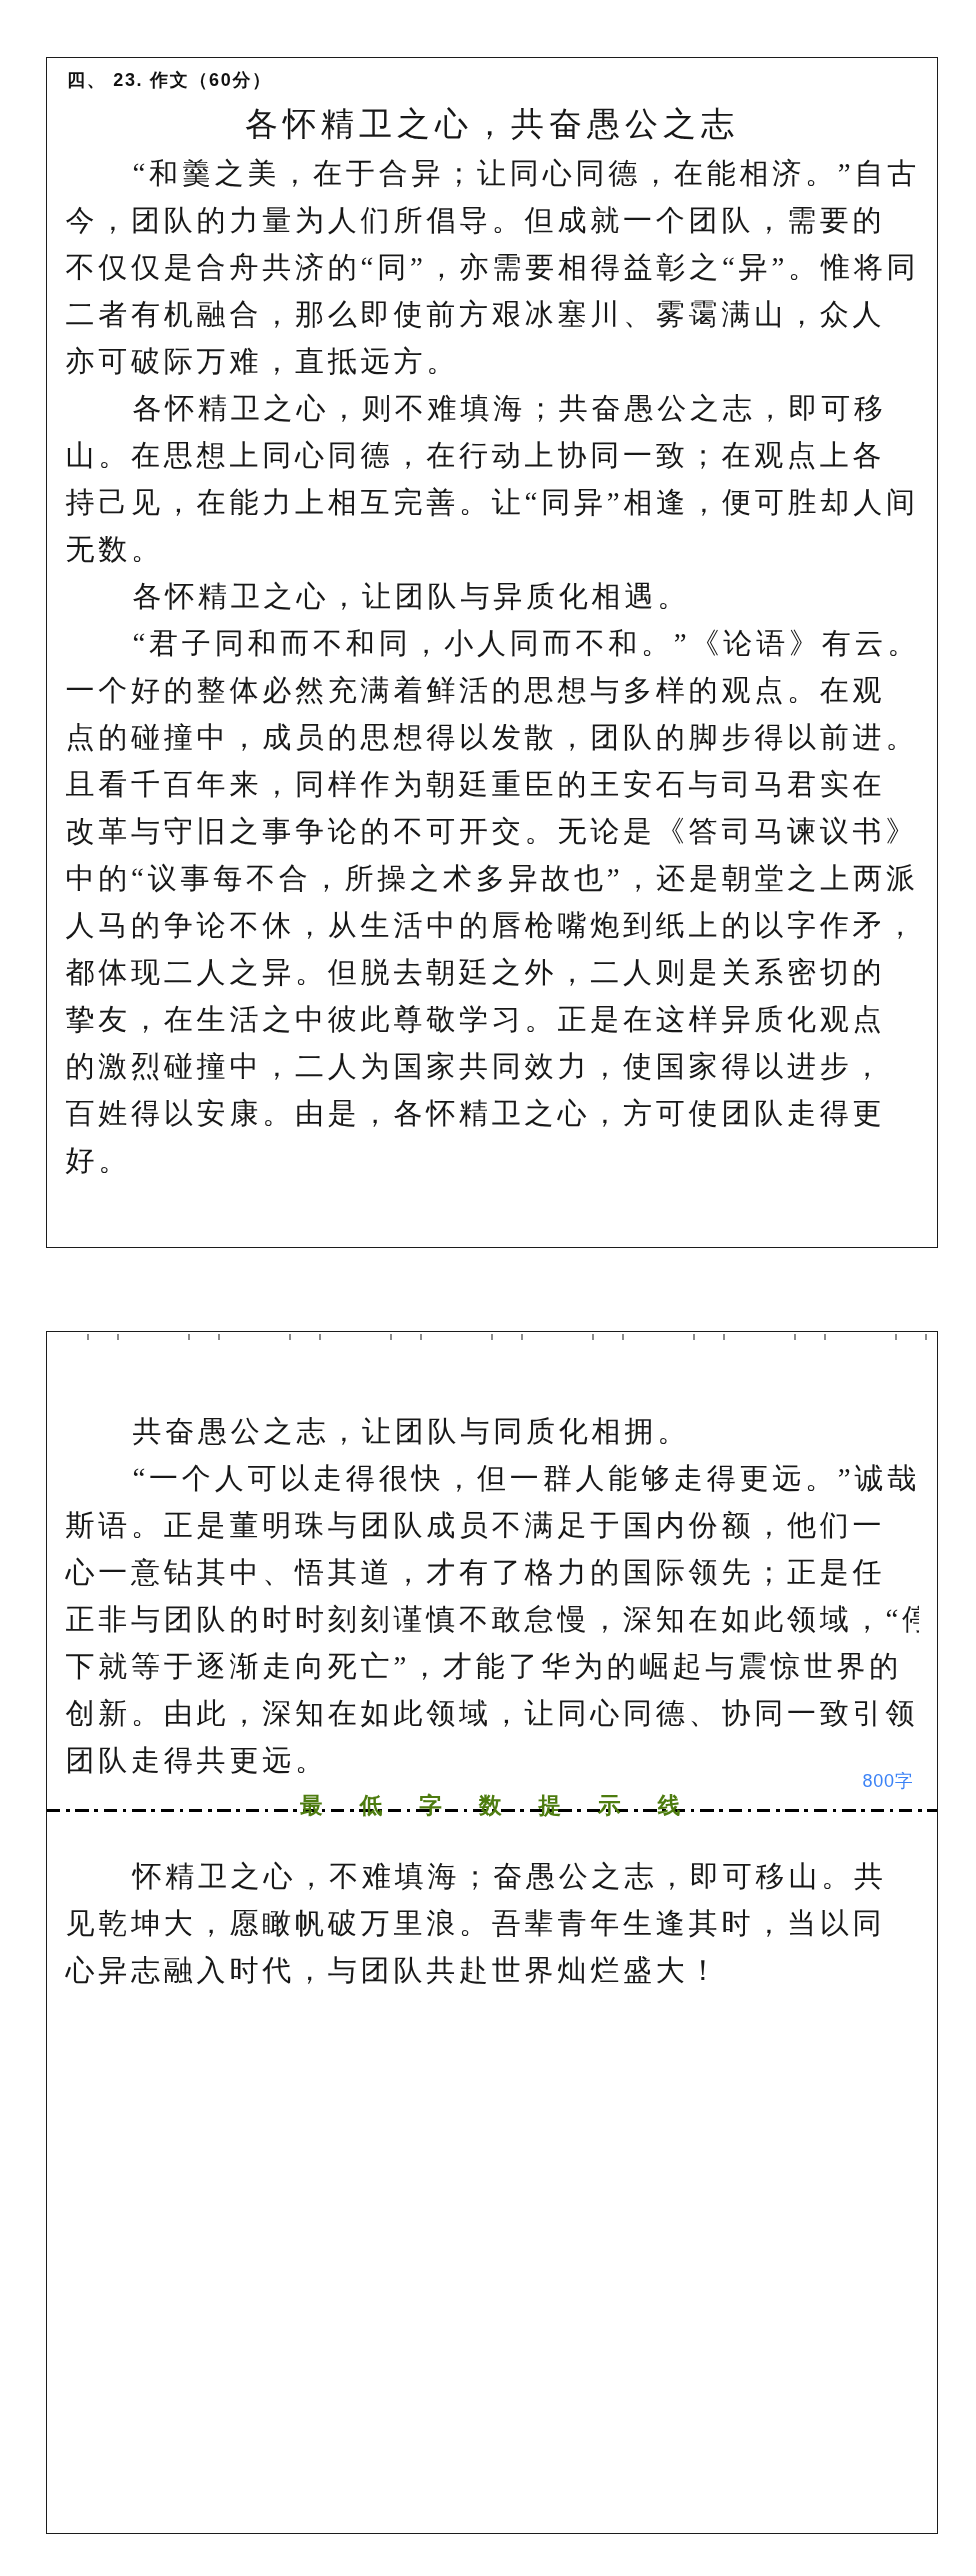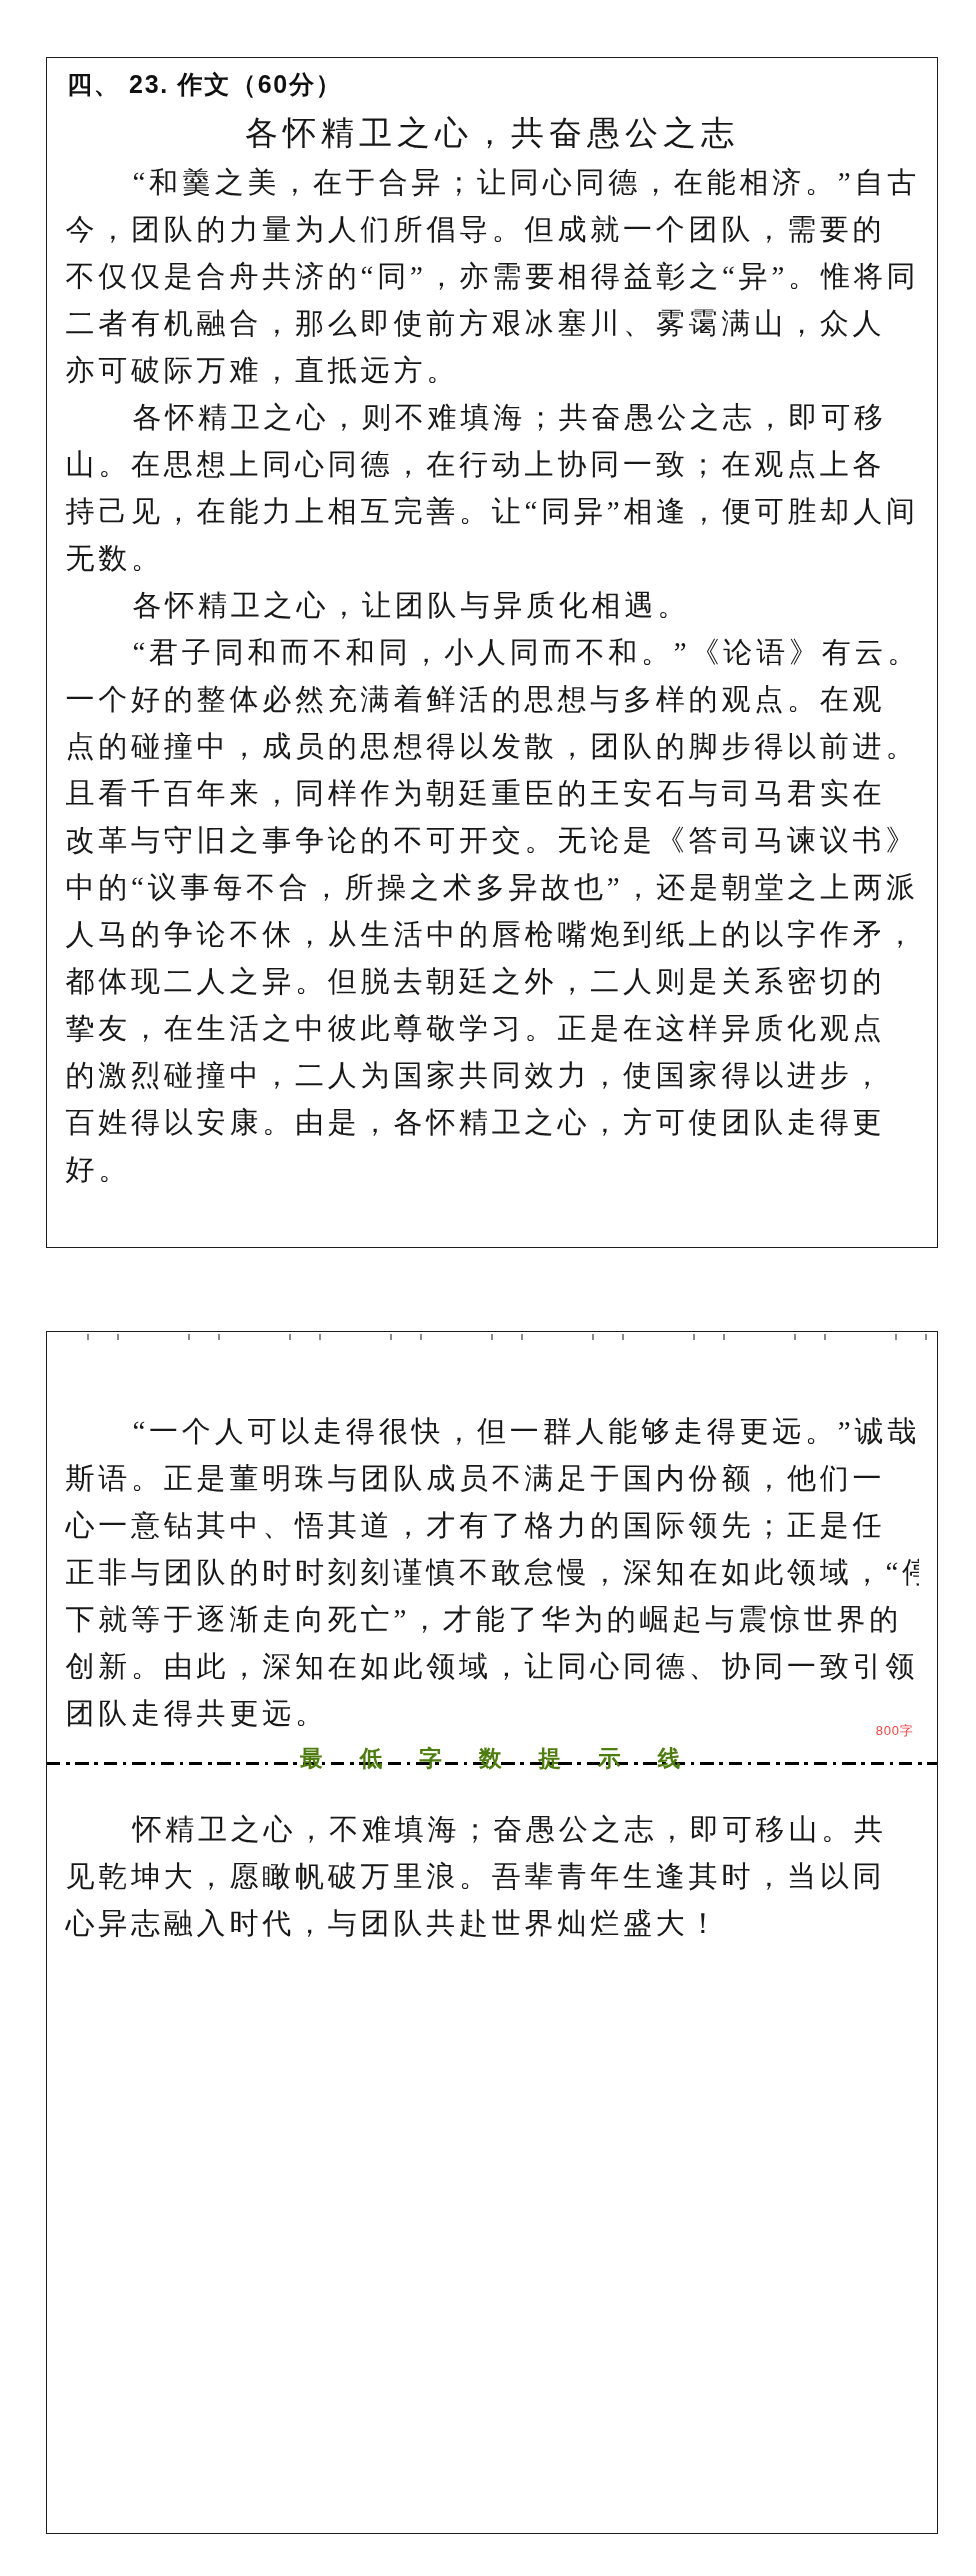--- a/index.html
+++ b/index.html
@@ -16,21 +16,21 @@
     left: 46px;
     width: 892px;
     border: 1.7px solid #1c1c1c;
     background: #ffffff;
     box-sizing: border-box;
   }
   .sheet1 { top: 57px;  height: 1191px; padding: 8.4px 18.4px 0 18.4px; }
   .sheet2 { top: 1331px; height: 1203px; padding: 74px 18.4px 0 18.4px; }
 
   .print-header {
-    font-size: 25px;
+    font-size: 18px;
     font-weight: 600;
     letter-spacing: 1.7px;
     color: #111;
     margin: 1.7px 0 6.7px 1.7px;
     font-family: "Liberation Sans", "DejaVu Sans", sans-serif;
   }
 
   .hw {
     font-family: Liberation Serif, serif;
     color: #181818;
@@ -78,22 +78,22 @@
     font-size: 22.6px;
     font-weight: 700;
     letter-spacing: 37px;
     color: #4d7c0f;
     white-space: nowrap;
     font-family: "Liberation Sans", "DejaVu Sans", sans-serif;
   }
   .word-count-label {
     position: absolute;
     right: 5px; top: -18.4px;
-    font-size: 13px;
-    color: #ef4444;
+    font-size: 18px;
+    color: #3b82f6;
     letter-spacing: 0.8px;
     font-family: "Liberation Sans", "DejaVu Sans", sans-serif;
   }
 
   .after-marker { margin-top: 28.4px; }
 
   
   .scan-artifacts {
     position: absolute;
     top: 1.7px; left: 8.4px; right: 8.4px;
@@ -138,20 +138,21 @@
         <div class="hw-line">的激烈碰撞中，二人为国家共同效力，使国家得以进步，</div>
         <div class="hw-line">百姓得以安康。由是，各怀精卫之心，方可使团队走得更</div>
         <div class="hw-line">好。</div>
       </div>
   </div>
 
   <div class="sheet sheet2">
     <div class="scan-artifacts"></div>
 
     <div class="essay-body hw">
+        <div class="hw-line indent">共奋愚公之志，让团队与同质化相拥。</div>
         <div class="hw-line indent">“一个人可以走得很快，但一群人能够走得更远。”诚哉</div>
         <div class="hw-line">斯语。正是董明珠与团队成员不满足于国内份额，他们一</div>
         <div class="hw-line">心一意钻其中、悟其道，才有了格力的国际领先；正是任</div>
         <div class="hw-line">正非与团队的时时刻刻谨慎不敢怠慢，深知在如此领域，“停</div>
         <div class="hw-line">下就等于逐渐走向死亡”，才能了华为的崛起与震惊世界的</div>
         <div class="hw-line">创新。由此，深知在如此领域，让同心同德、协同一致引领</div>
         <div class="hw-line">团队走得共更远。</div>
       </div>
 
     <div class="min-line-row">

